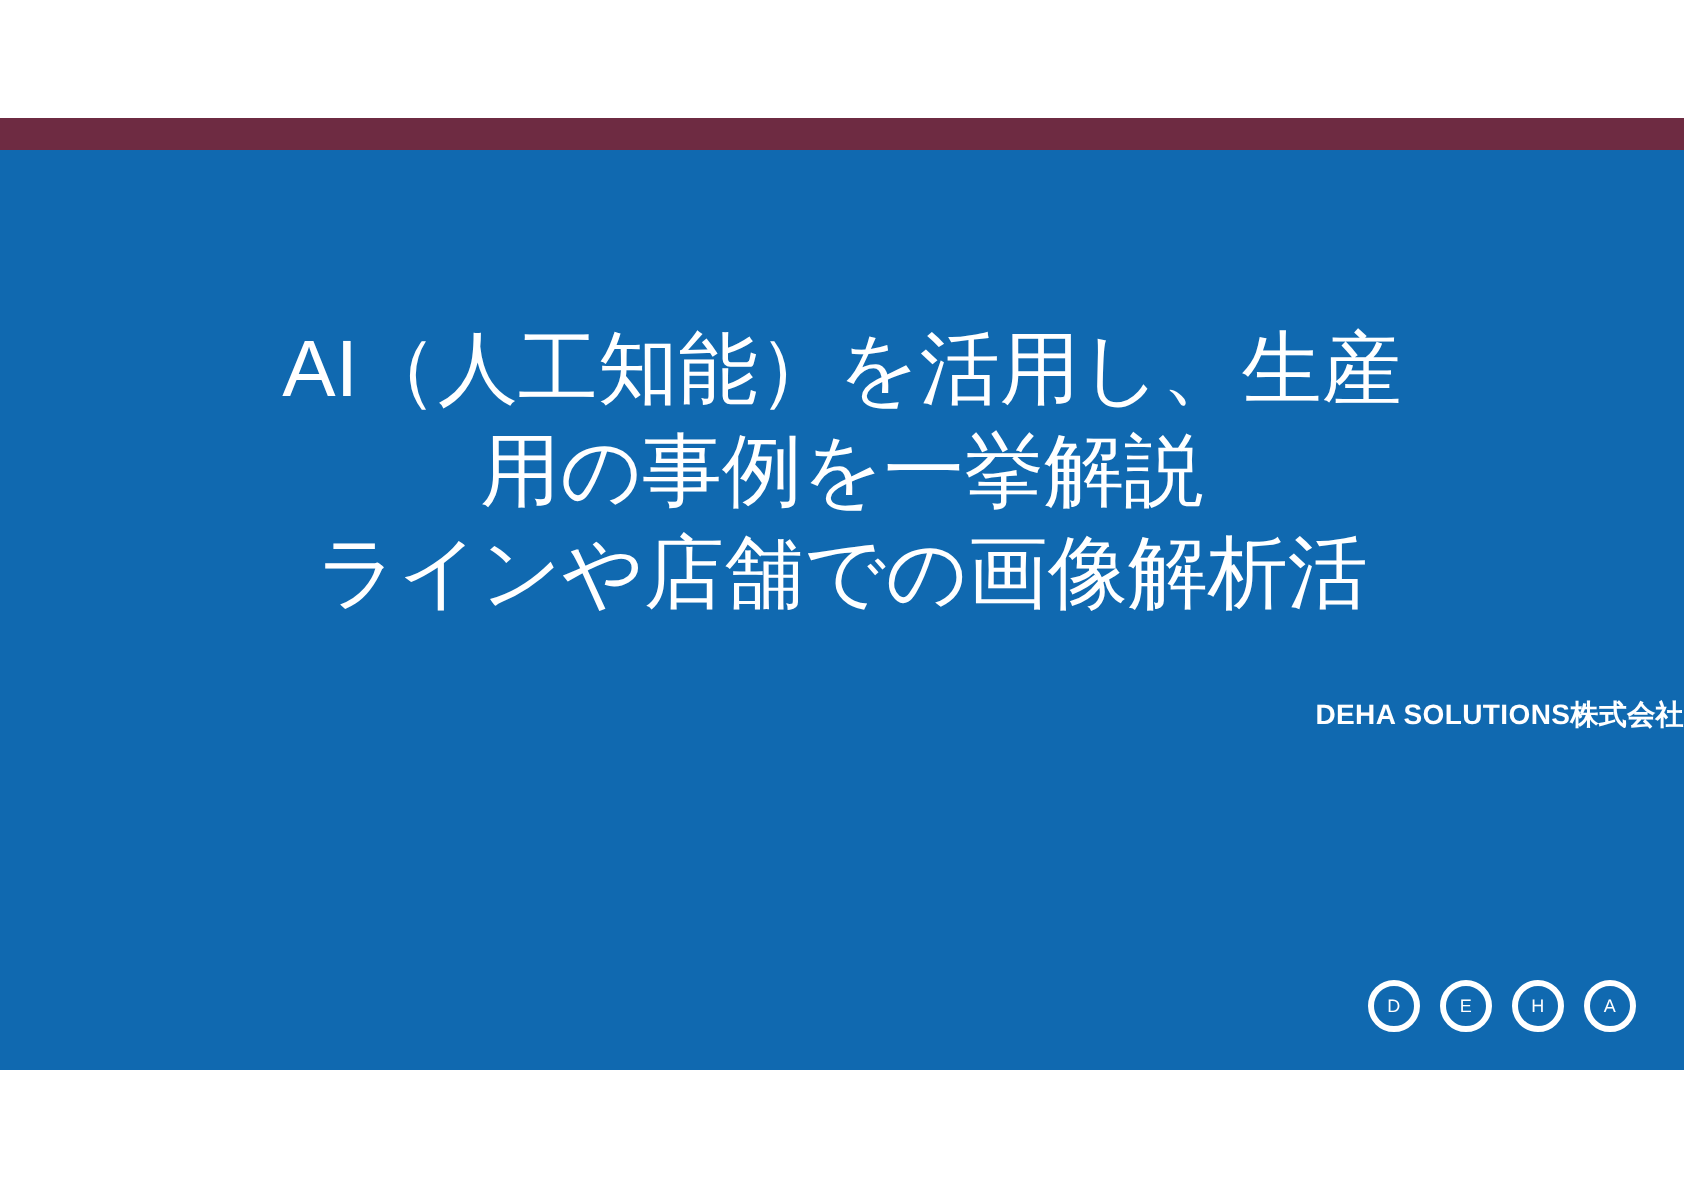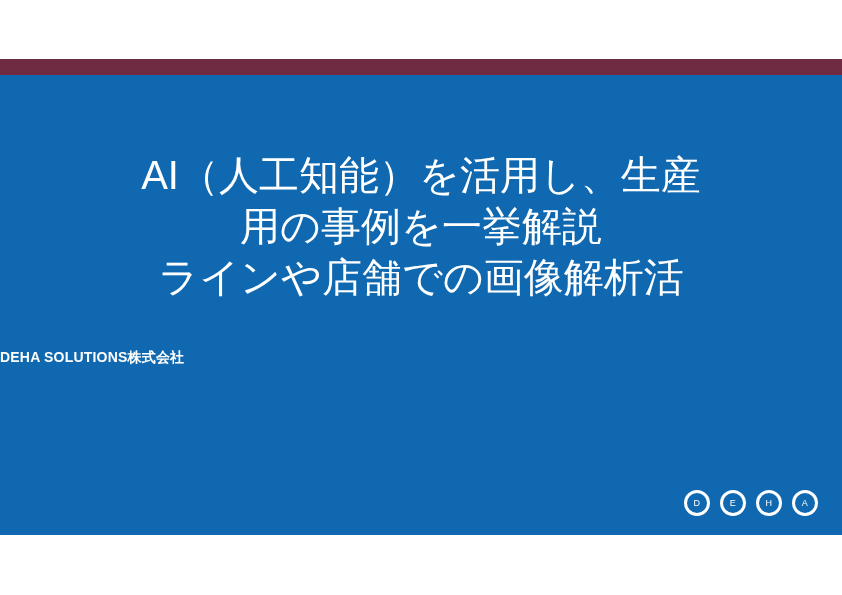--- a/index.html
+++ b/index.html
@@ -54,40 +54,40 @@
     top: 535px;
     width: 842px;
     height: 60px;
     background: #ffffff;
   }
 
   
   .title-block {
     position: absolute;
     left: 0;
-    top: 150px;
+    top: 160px;
     width: 842px;
     text-align: center;
   }
   .title-line {
     display: block;
     color: #ffffff;
     font-size: 40px;
     font-weight: 400;
     line-height: 51px;
     letter-spacing: 0px;
     white-space: pre;
   }
 
   .subtitle {
     position: absolute;
     left: 0;
     top: 347px;
     width: 842px;
-    text-align: left;
+    text-align: right;
     color: #ffffff;
     font-size: 14px;
     font-weight: bold;
     letter-spacing: 0.2px;
     line-height: 20px;
     white-space: pre;
   }
 
   
   .logo {

